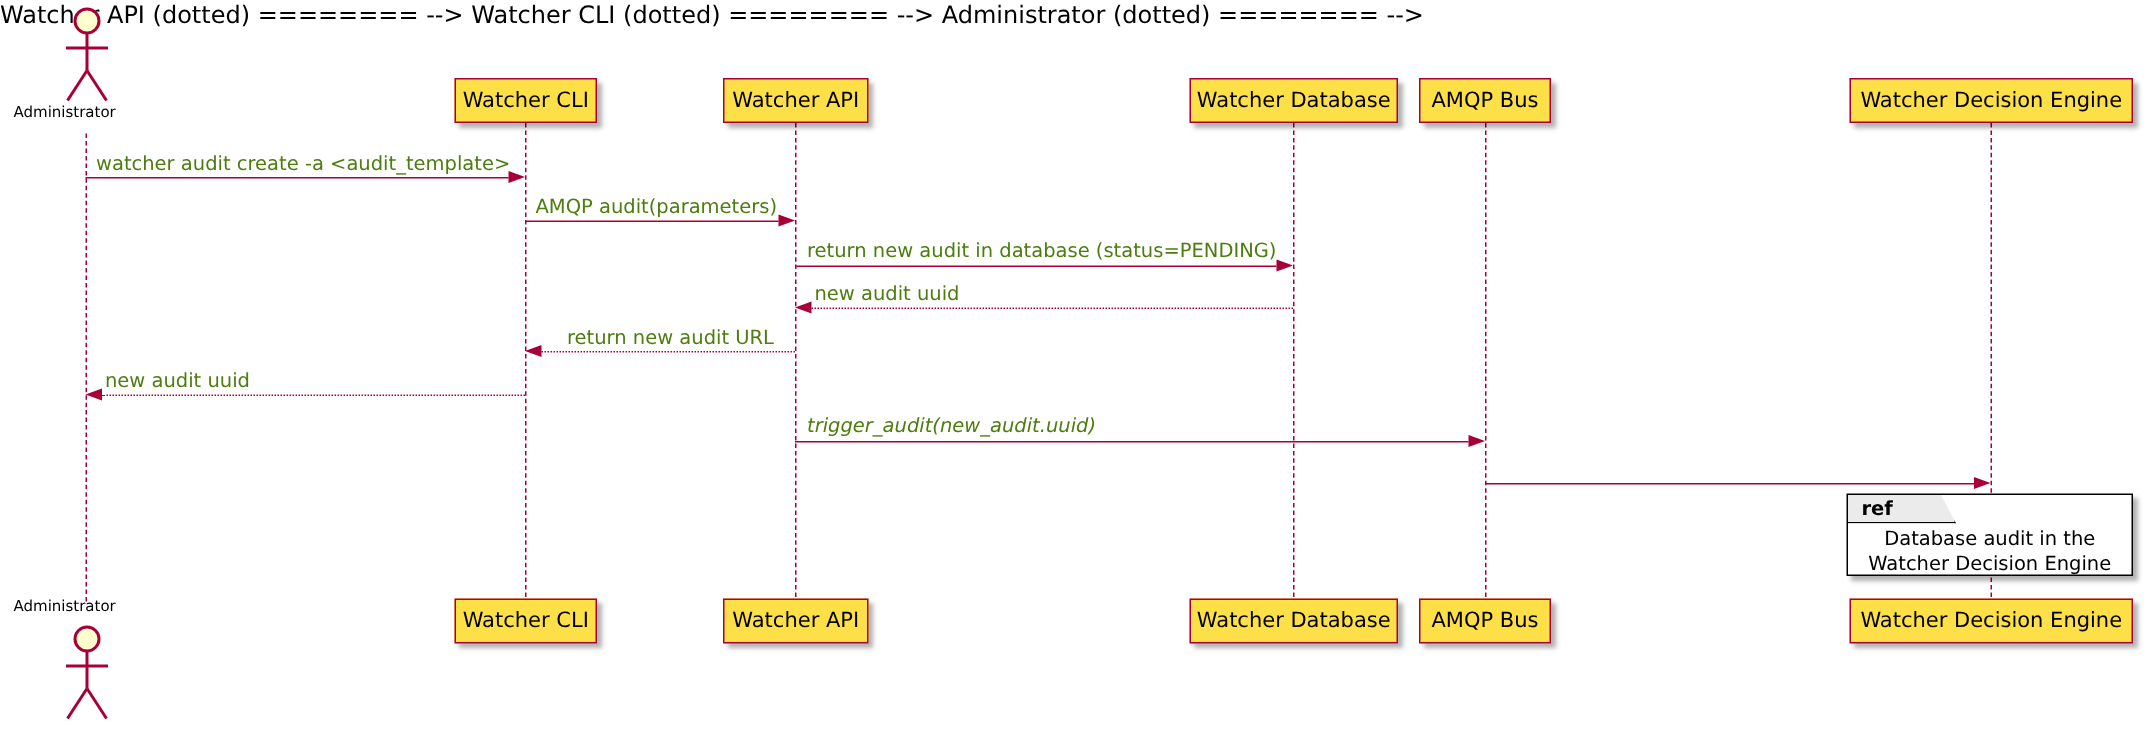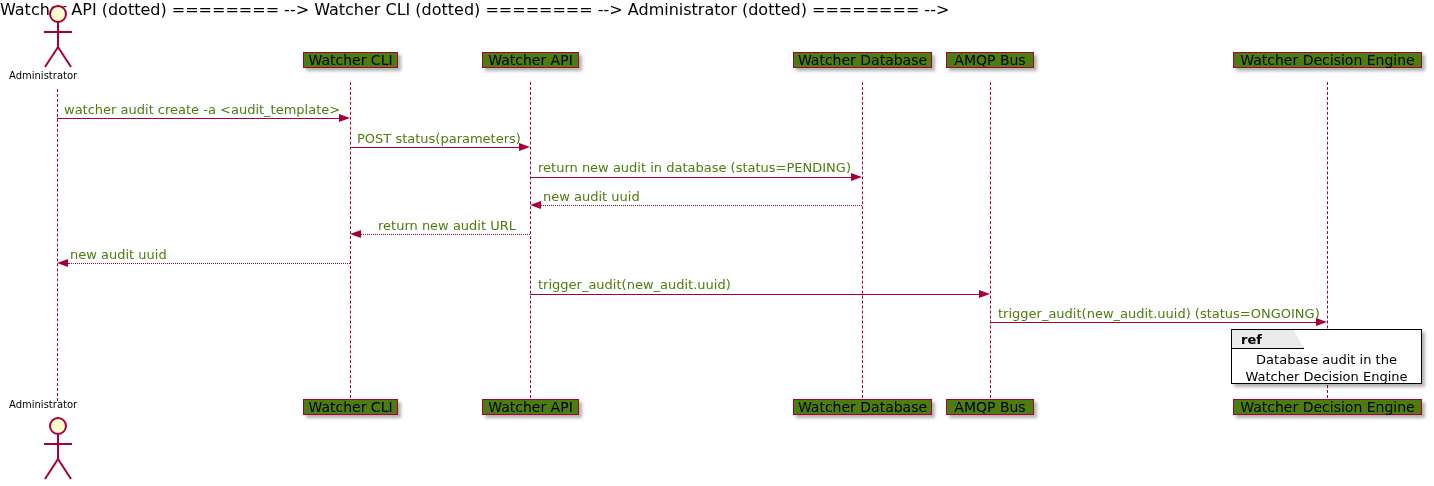--- a/index.html
+++ b/index.html
@@ -22,31 +22,31 @@
   .lifeline {
     position: absolute;
     width: 0;
     border-left: 1px dashed #A80036;
     z-index: 1;
   }
   
   .participant {
     position: absolute;
     box-sizing: border-box;
-    background: #4d7c0f;
+    background: #fde047;
     border: 1.5px solid #A80036;
     color: #000000;
     font-size: 14px;
     line-height: 1;
     display: flex;
     align-items: center;
     justify-content: center;
     white-space: nowrap;
     padding: 0 9px;
-    height: 16px;
+    height: 30px;
     z-index: 4;
     box-shadow: 3px 3px 3px rgba(0,0,0,0.30);
     text-align: right;
   }
   
   .actor {
     position: absolute;
     z-index: 4;
   }
   .actor-label {
@@ -172,21 +172,21 @@
   <div class="participant" style="left:1233px; top:52px; width:189px;">
     <span>Watcher Decision Engine</span>
   </div>
 
   
   <div class="msg-label" style="left:64px; top:103px;">watcher audit create -a &lt;audit_template&gt;</div>
   <div class="arrow" style="left:57px; top:118px; width:282px;"></div>
   <div class="arrowhead right" style="left:339px; top:113.5px;"></div>
 
   
-  <div class="msg-label" style="left:357px; top:132px;">POST status(parameters)</div>
+  <div class="msg-label" style="left:357px; top:132px;">AMQP audit(parameters)</div>
   <div class="arrow" style="left:350px; top:147px; width:169px;"></div>
   <div class="arrowhead right" style="left:519px; top:142.5px;"></div>
 
   
   <div class="msg-label" style="left:538px; top:161px;">return new audit in database (status=PENDING)</div>
   <div class="arrow" style="left:530px; top:177px; width:321px;"></div>
   <div class="arrowhead right" style="left:851px; top:172.5px;"></div>
 
    Watcher API (dotted) ======== --&gt;
   <div class="msg-label" style="left:543px; top:190px;">new audit uuid</div>
@@ -197,26 +197,25 @@
   <div class="msg-label" style="left:378px; top:219px;">return new audit URL</div>
   <div class="arrow dotted" style="left:361px; top:234px; width:169px;"></div>
   <div class="arrowhead left" style="left:350px; top:229.5px;"></div>
 
    Administrator (dotted) ======== --&gt;
   <div class="msg-label" style="left:70px; top:248px;">new audit uuid</div>
   <div class="arrow dotted" style="left:68px; top:263px; width:282px;"></div>
   <div class="arrowhead left" style="left:57px; top:258.5px;"></div>
 
   
-  <div class="msg-label" style="left:538px; top:278px;">trigger_audit(new_audit.uuid)</div>
+  <div class="msg-label" style="left:538px; top:278px;font-style:italic;">trigger_audit(new_audit.uuid)</div>
   <div class="arrow" style="left:530px; top:294px; width:449px;"></div>
   <div class="arrowhead right" style="left:979px; top:289.5px;"></div>
 
   
-  <div class="msg-label" style="left:998px; top:307px;">trigger_audit(new_audit.uuid) (status=ONGOING)</div>
   <div class="arrow" style="left:990px; top:322px; width:326px;"></div>
   <div class="arrowhead right" style="left:1316px; top:317.5px;"></div>
 
   
   <div class="ref-box" style="left:1231px; top:329px; width:191px; height:55px;">
     <div class="ref-tab" style="width:72px;">
       <span>ref</span>
     </div>
     <div class="ref-body">
       <div>Database audit in the</div>

